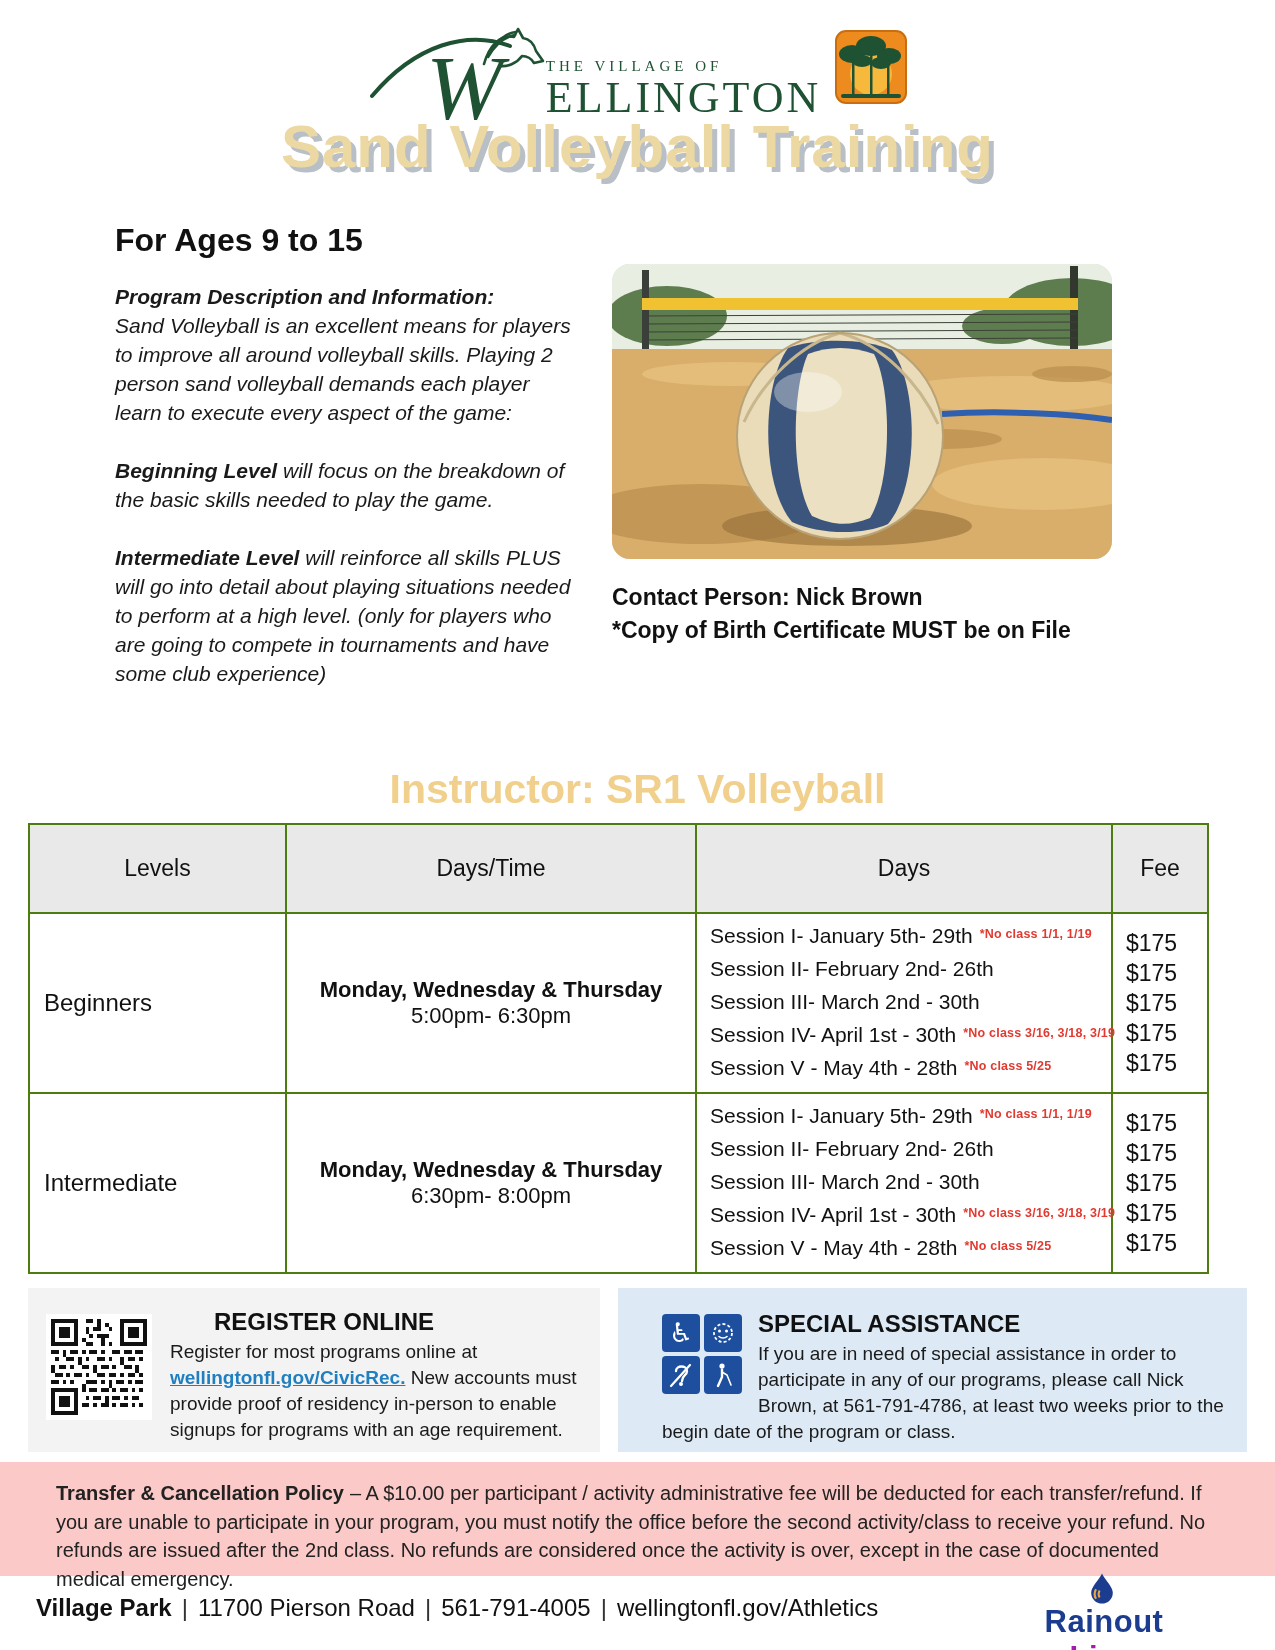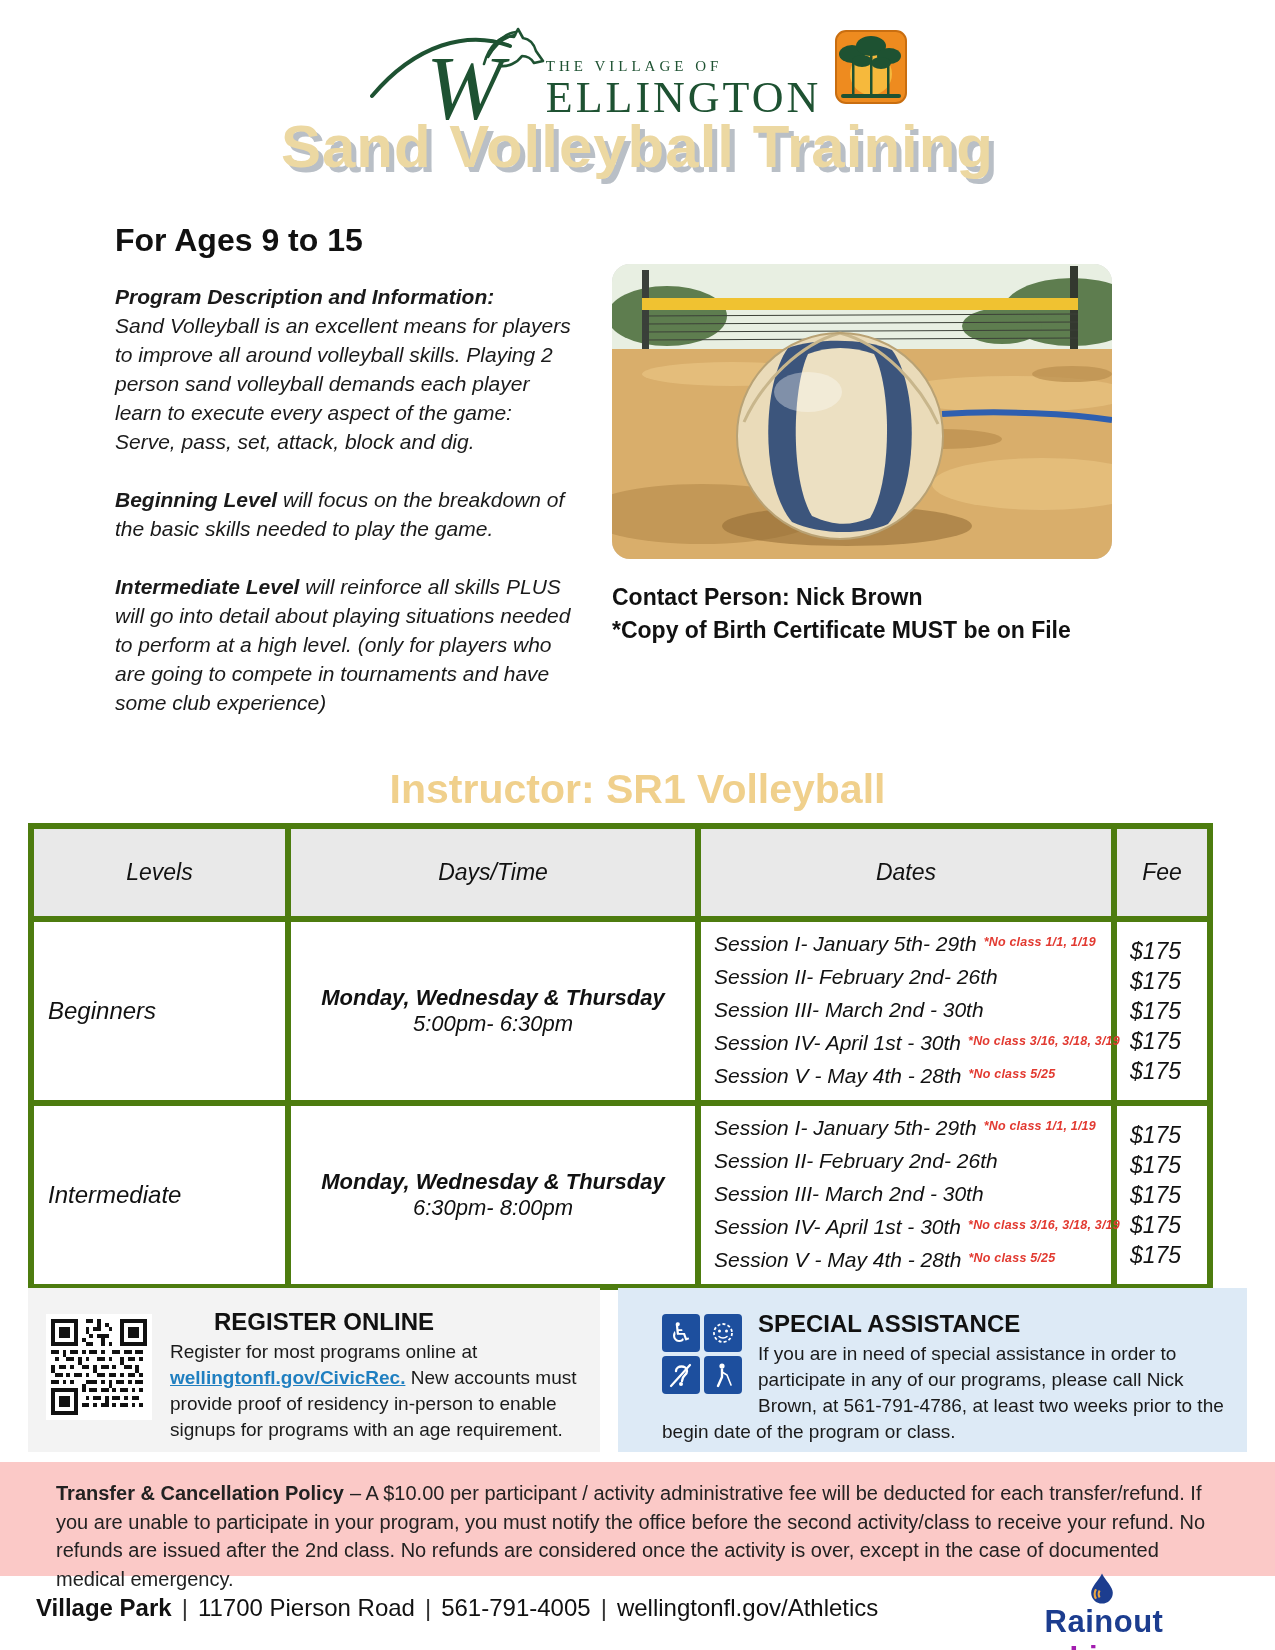--- a/index.html
+++ b/index.html
@@ -32,21 +32,21 @@
 
   
   .photo{position:absolute;left:612px;top:264px;width:500px;height:295px;border-radius:18px;overflow:hidden;box-shadow:0 0 0 1px #d8d8d8 inset;}
   .contact{position:absolute;left:612px;top:581px;font-size:23px;font-weight:bold;line-height:33px;color:#111;}
 
   
   .instructor{position:absolute;top:766px;left:0;right:0;text-align:center;font-size:41px;font-weight:bold;color:#f0d08c;}
 
   
   .sched{position:absolute;left:28px;top:823px;width:1179px;border-collapse:collapse;table-layout:fixed;}
-  .sched th,.sched td{border:6px solid #4d7c0f;font-style:italic;}
+  .sched th,.sched td{border:2px solid #4d7c0f;}
   .sched th{background:#e9e9e9;font-weight:normal;font-size:23px;height:85px;color:#111;}
   .sched td{height:176px;vertical-align:middle;background:#fff;}
   .level-cell{font-size:24px;padding-left:14px;color:#111;}
   .days-cell{text-align:center;font-size:22px;color:#111;}
   .days-line{font-weight:bold;}
   .dates-cell{padding-left:13px;font-size:21px;color:#111;}
   .session-line{line-height:30px;white-space:nowrap;}
   .no-class-note{color:#e23a31;font-weight:bold;font-size:12.5px;position:relative;top:-5px;margin-left:7px;letter-spacing:.2px;}
   .fee-cell{font-size:23px;padding-left:13px;color:#111;}
   .fee-line{line-height:30px;}
@@ -113,21 +113,20 @@
 </div>
 
 <div class="main-title">Sand Volleyball Training</div>
 
 <div class="ages">For Ages 9 to 15</div>
 
 <div class="intro">
   <div class="para">
     <div class="bold">Program Description and Information:</div>
     <div>Sand Volleyball is an excellent means for players to improve all around volleyball skills. Playing 2 person sand volleyball demands each player learn to execute every aspect of the game:</div>
-    <div>Serve, pass, set, attack, block and dig.</div>
   </div>
   <div class="para">
     <span class="bold">Beginning Level</span><span> will focus on the breakdown of the basic skills needed to play the game.</span>
   </div>
   <div class="para">
     <span class="bold">Intermediate Level</span><span> will reinforce all skills PLUS will go into detail about playing situations needed to perform at a high level. (only for players who are going to compete in tournaments and have some club experience)</span>
   </div>
 </div>
 
 <div class="photo">
@@ -181,21 +180,21 @@
   <colgroup>
     <col style="width:257px">
       <col style="width:410px">
       <col style="width:416px">
       <col style="width:96px">
   </colgroup>
   <thead>
     <tr>
       <th>Levels</th>
       <th>Days/Time</th>
-      <th>Dates</th>
+      <th>Days</th>
       <th>Fee</th>
     </tr>
   </thead>
   <tbody>
     <tr>
       <td class="level-cell">Beginners</td>
       <td class="days-cell">
         <div class="days-line">Monday, Wednesday &amp; Thursday</div>
         <div>5:00pm- 6:30pm</div>
       </td>

